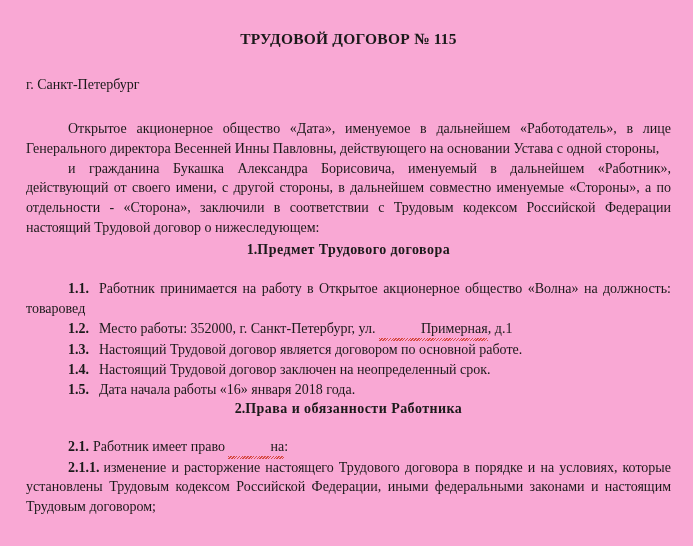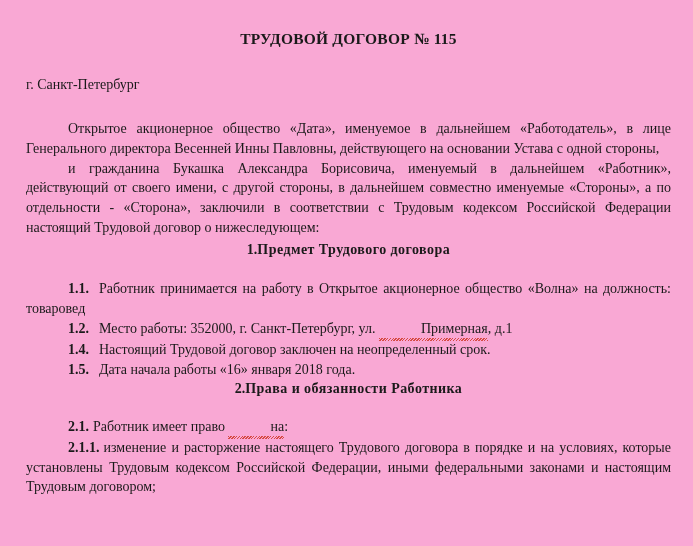--- a/index.html
+++ b/index.html
@@ -150,20 +150,23 @@
     </div>
 
     <p class="clause" id="clause-1-1">
       <span class="num">1.1.</span><span class="gap-wide"></span><span>Работник принимается на работу в Открытое акционерное общество «Волна» на должность: товаровед</span>
     </p>
 
     <p class="clause" id="clause-1-2">
       <span class="num">1.2.</span><span class="gap-wide"></span><span>Место работы: 352000, г. Санкт-Петербург, ул. </span><span class="spell">Примерная</span><span>, д.1</span>
     </p>
 
+    <p class="clause" id="clause-1-3">
+      <span class="num">1.3.</span><span class="gap-wide"></span><span>Настоящий Трудовой договор является договором по основной работе.</span>
+    </p>
 
     <p class="clause" id="clause-1-4">
       <span class="num">1.4.</span><span class="gap-wide"></span><span>Настоящий Трудовой договор заключен на неопределенный срок.</span>
     </p>
 
     <p class="clause" id="clause-1-5">
       <span class="num">1.5.</span><span class="gap-wide"></span><span>Дата начала работы «16» января 2018 года.</span>
     </p>
 
 

